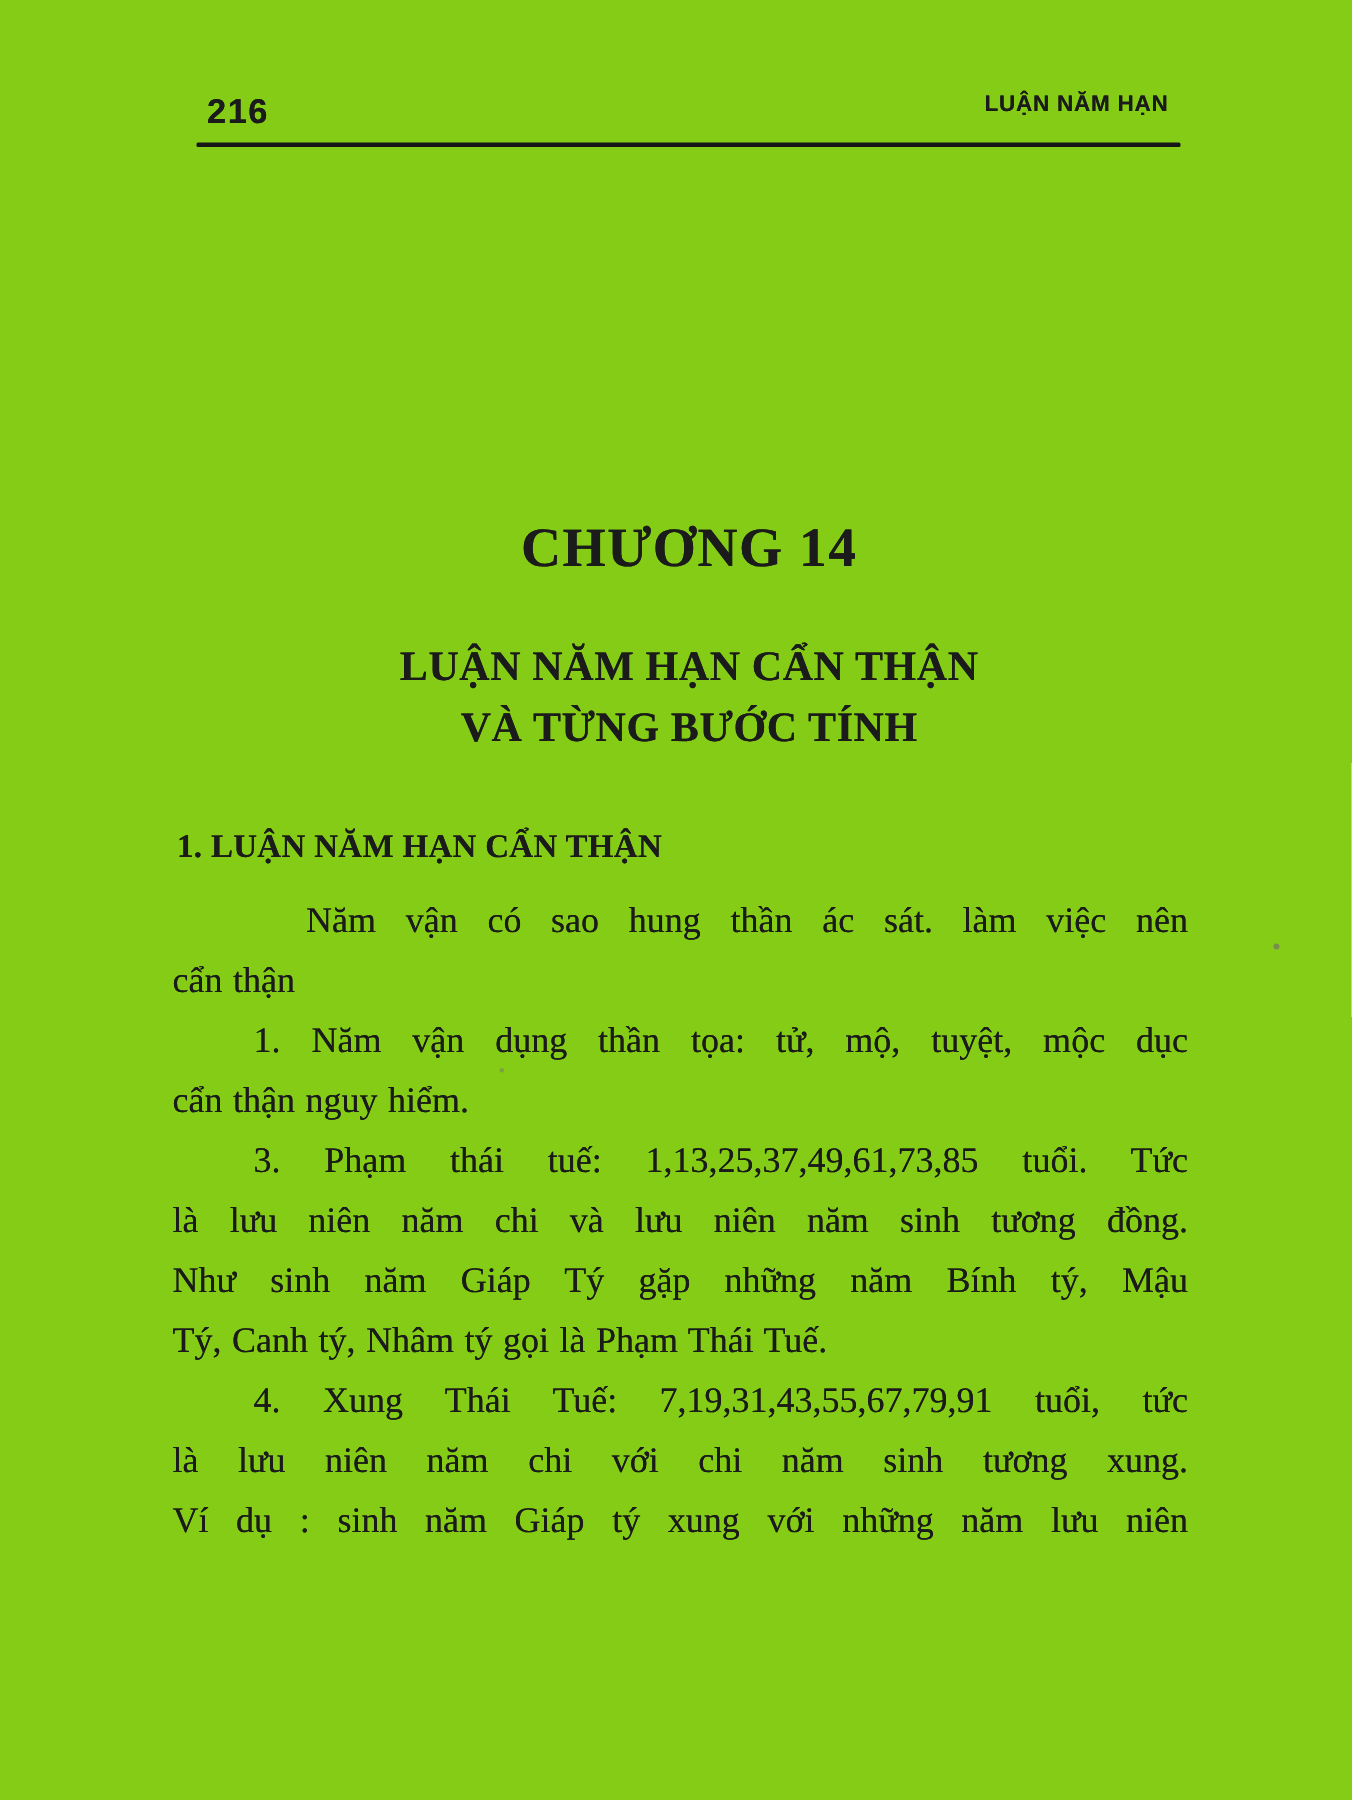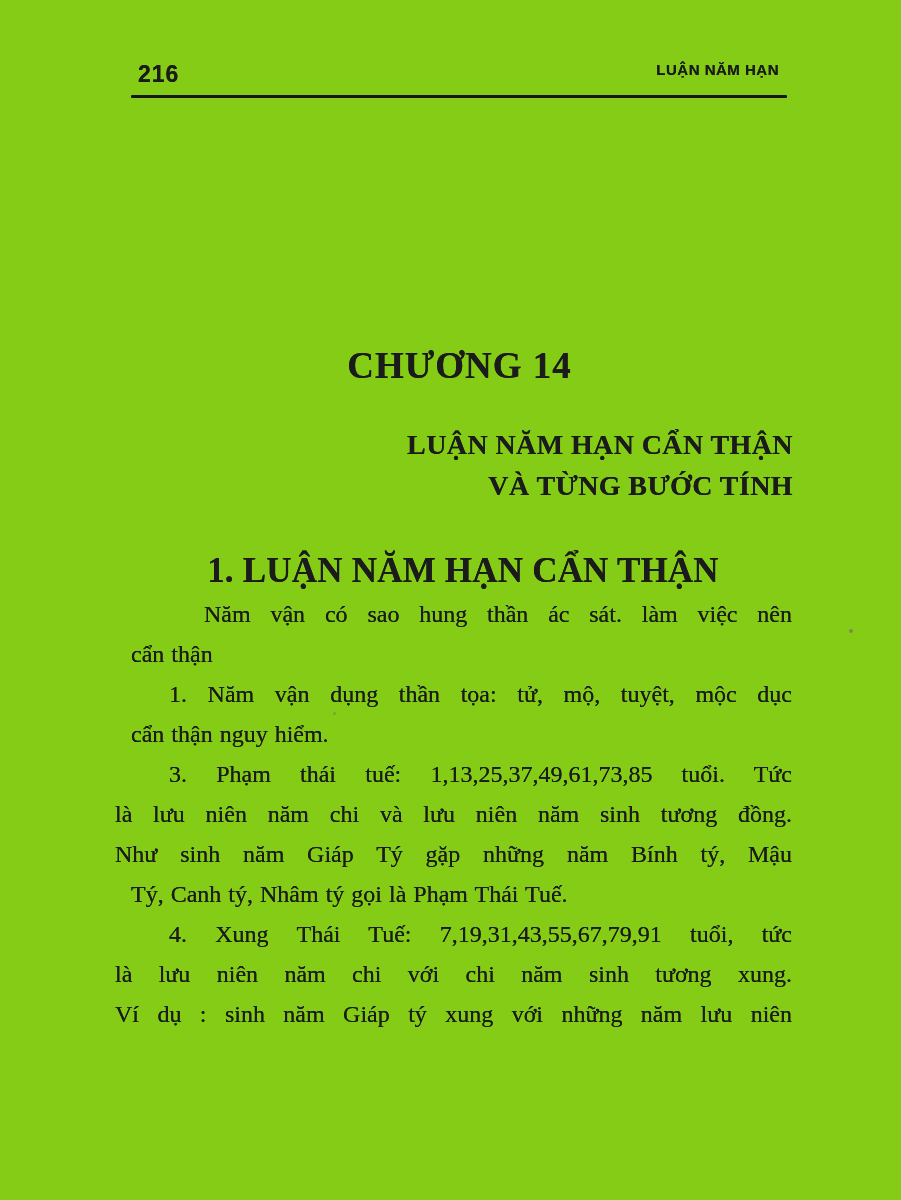--- a/index.html
+++ b/index.html
@@ -13,31 +13,31 @@
   .hdr{position:absolute;top:61px;left:138px;right:122px;height:28px;
        font-family:"Liberation Sans","DejaVu Sans",sans-serif;font-weight:700;}
   .pagenum{position:absolute;left:0;top:0;font-size:23px;letter-spacing:1px;}
   .runtitle{position:absolute;right:0;top:0;font-size:15px;letter-spacing:.5px;}
   .hrule{position:absolute;left:131px;top:95px;width:656px;height:3px;
          background:#161616;border-radius:1px;}
   
   .chapter{position:absolute;left:126px;top:344px;width:667px;
            text-align:center;font-weight:700;font-size:37px;letter-spacing:1px;}
   .subtitle{position:absolute;left:126px;top:424px;width:667px;
-            text-align:right;font-weight:700;font-size:28px;line-height:41px;letter-spacing:.4px;}
+            text-align:center;font-weight:700;font-size:28px;line-height:41px;letter-spacing:.4px;}
   .subtitle span{display:block;}
   .secheading{position:absolute;left:118px;top:551px;width:690px;
-              font-weight:700;font-size:35px;letter-spacing:.2px;text-align:center;}
+              font-weight:700;font-size:22px;letter-spacing:.2px;}
   
   .bodytext{position:absolute;left:115px;top:594px;width:677px;
             font-size:24px;line-height:40px;word-spacing:1px;}
   .para{margin:0;padding:0;}
   .ln{height:40px;overflow:hidden;text-align:justify;}
   .ln.j{text-align-last:justify;}
-  .ln.last{text-align-last:left;margin-left:16px;}
+  .ln.last{text-align-last:left;}
   .ind{padding-left:54px;}
   .ind-lg{padding-left:89px;}
   
   .speck{position:absolute;border-radius:50%;background:#6e6e6e;}
   .speck.a{left:849px;top:629px;width:4px;height:4px;opacity:.65;}
   .speck.b{left:333px;top:712px;width:3px;height:3px;opacity:.45;}
 </style>
 </head>
 <body>
 

